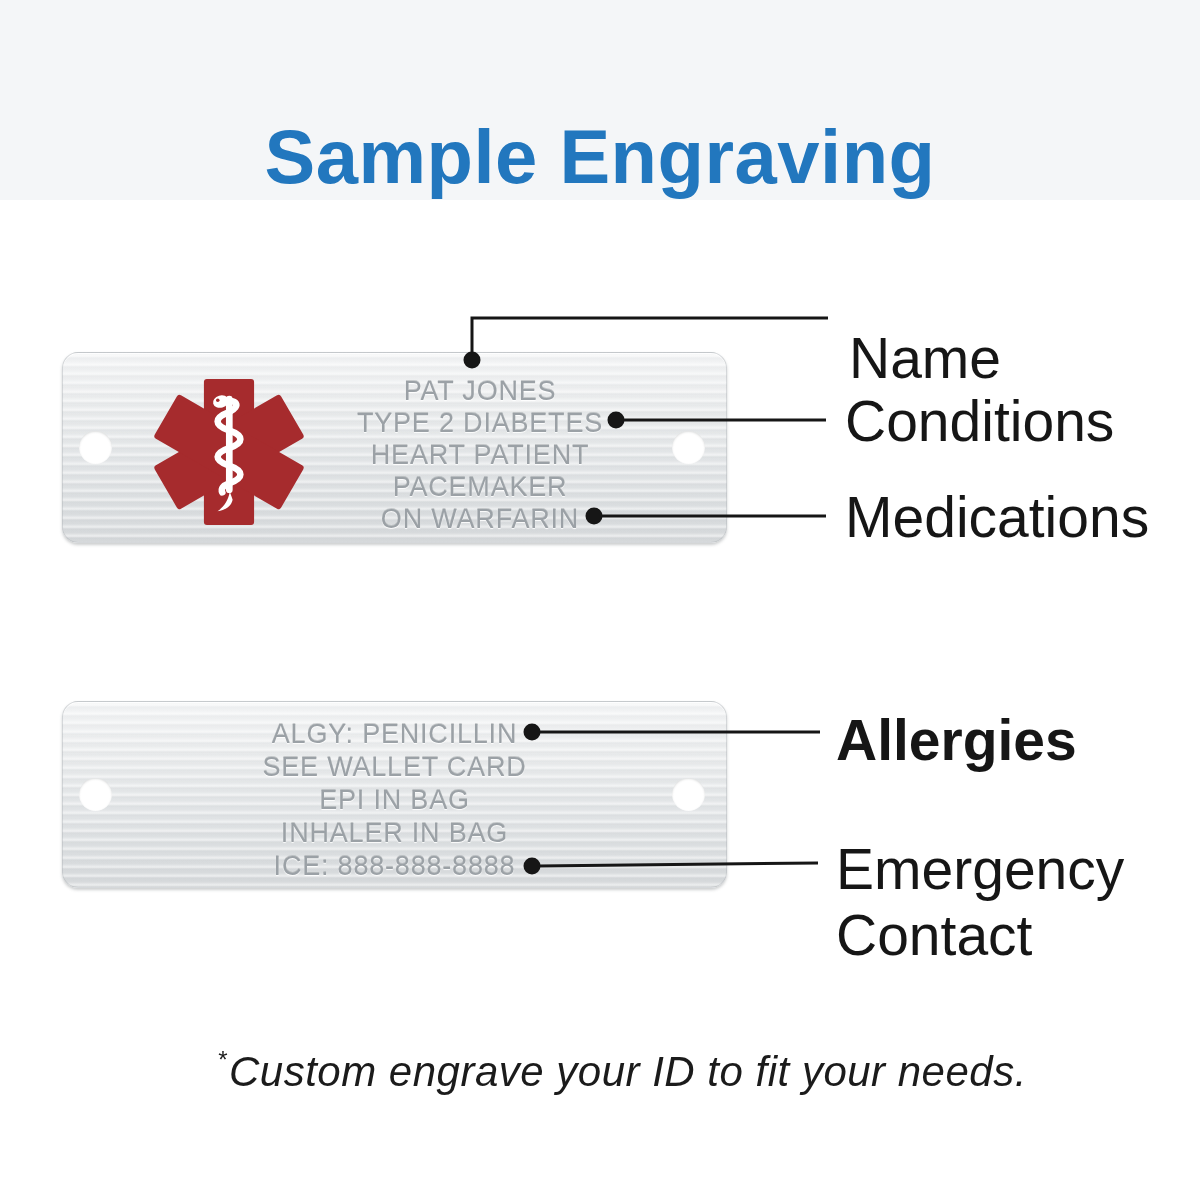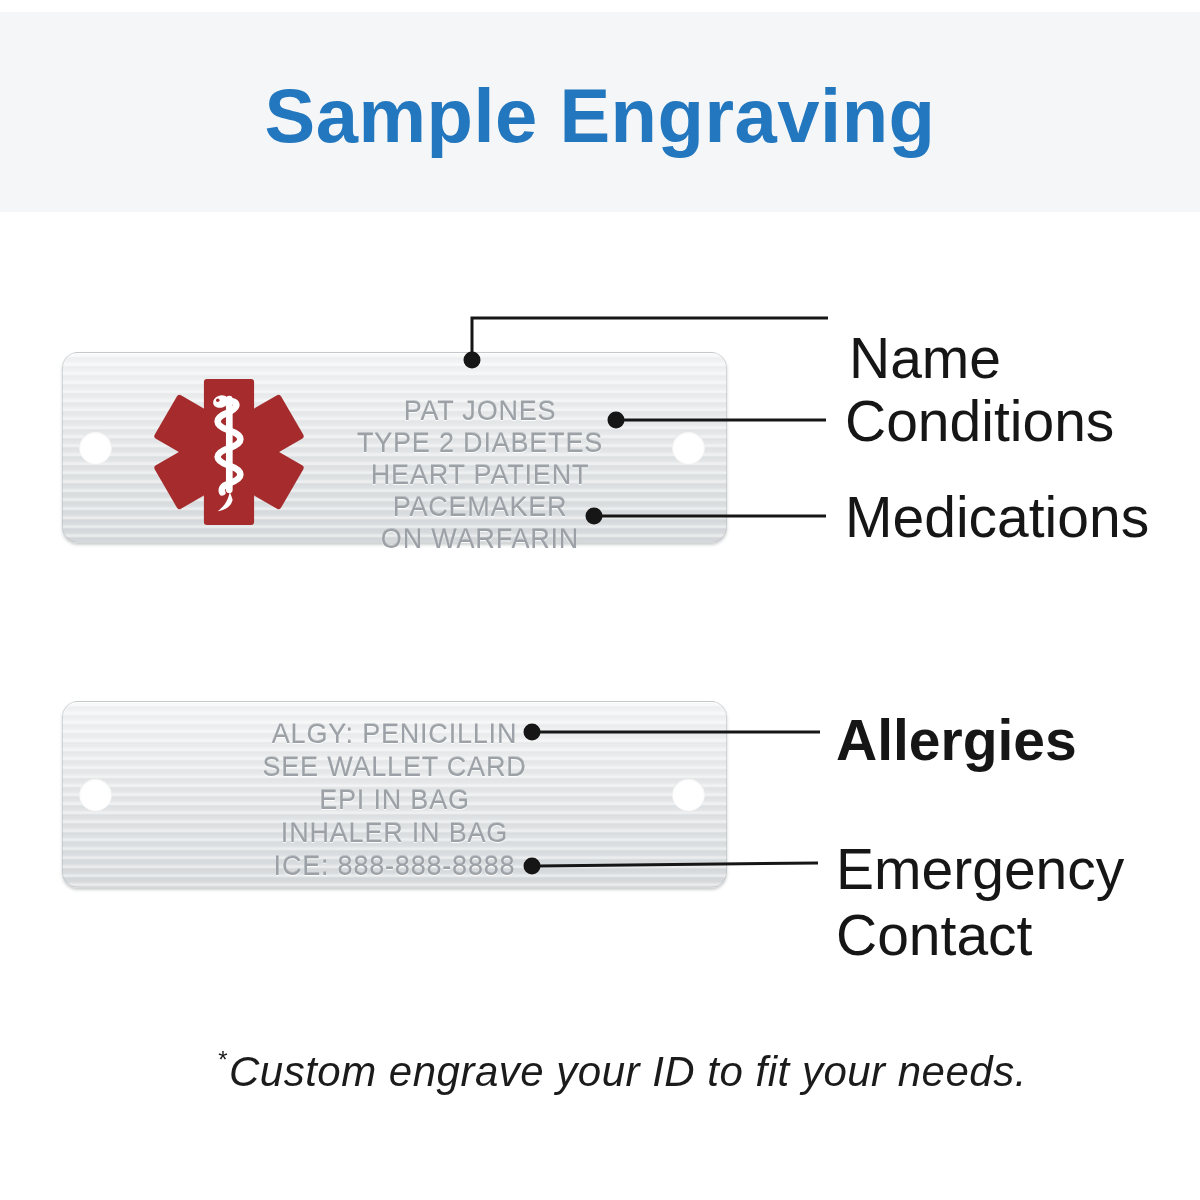--- a/index.html
+++ b/index.html
@@ -10,23 +10,23 @@
     --header-band:#F4F6F8;
   }
   *{margin:0;padding:0;box-sizing:border-box;}
   html,body{background:#fff;}
   body{
     width:1200px;height:1200px;position:relative;overflow:hidden;
     font-family:"Liberation Sans", sans-serif;
   }
   
   .header-band{
-    position:absolute;left:0;top:12px;width:1200px;height:200px;
+    position:absolute;left:0;top:0;width:1200px;height:200px;
     background:var(--header-band);
-    display:flex;align-items:center;justify-content:center;
+    display:flex;align-items:flex-end;justify-content:center;
   }
   .page-title{
     font-size:76px;font-weight:700;color:var(--title-blue);
     letter-spacing:0.5px;padding-top:6px;
   }
   
   .plate{
     position:absolute;left:62px;width:665px;height:191px;
     border-radius:16px;
     background:
@@ -47,21 +47,21 @@
   .hole-left{left:16px;}
   .hole-right{right:21px;}
   .star-icon{position:absolute;left:90px;top:23px;width:152px;height:152px;}
   .engraving{
     position:absolute;text-align:center;
     font-size:27px;font-weight:400;letter-spacing:0.8px;
     color:var(--engraving-gray);
     text-shadow:0 1px 1px rgba(255,255,255,0.95), 0 -1px 0 rgba(95,100,105,0.28);
     white-space:nowrap;
   }
-  .plate-1 .engraving{left:171px;right:0;top:22px;line-height:32px;margin-top:20px;}
+  .plate-1 .engraving{left:171px;right:0;top:22px;line-height:32px;}
   .plate-2 .engraving{left:0;right:0;top:16px;line-height:33px;}
   .engraving div{height:inherit;}
   
   .callout-svg{position:absolute;left:0;top:0;width:1200px;height:1200px;pointer-events:none;}
   .callout-label{
     position:absolute;color:var(--callout-black);
     font-size:57px;font-weight:400;letter-spacing:0px;
     line-height:1;transform:translateY(-50%);white-space:nowrap;
   }
   .label-name{left:849px;top:318px;margin-top:40px;}

